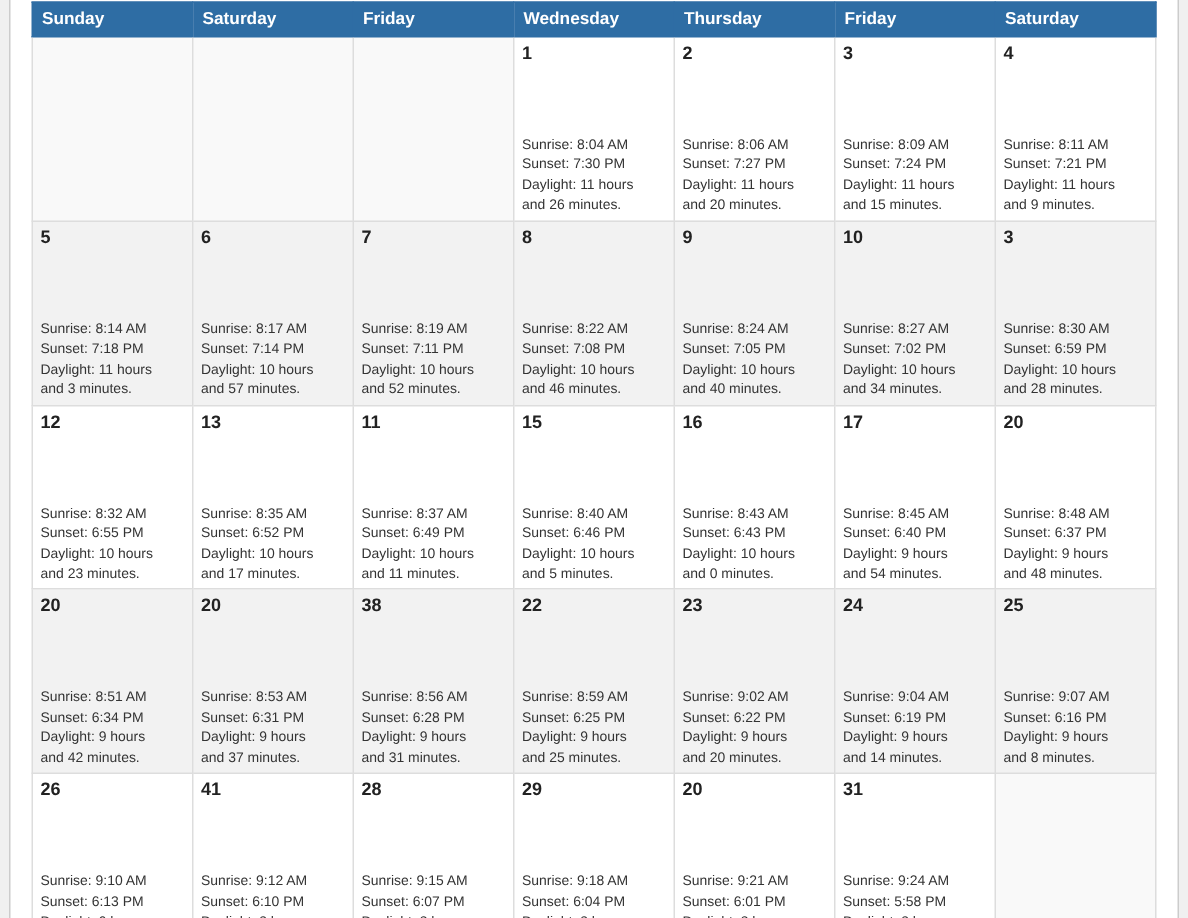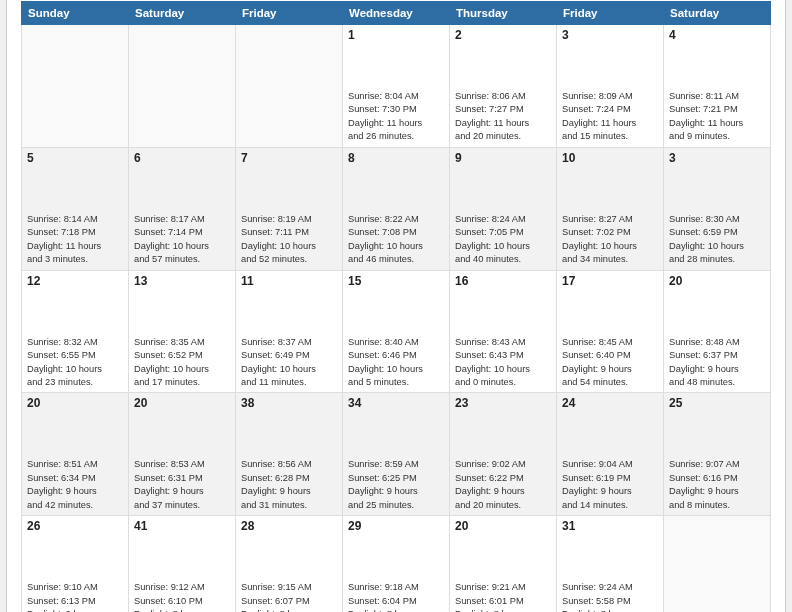--- a/index.html
+++ b/index.html
@@ -225,21 +225,21 @@
           </td>
           <td>
             <span class="day-number">20</span>
             <div class="day-info">Sunrise: 8:53 AM<br>Sunset: 6:31 PM<br>Daylight: 9 hours<br>and 37 minutes.</div>
           </td>
           <td>
             <span class="day-number">38</span>
             <div class="day-info">Sunrise: 8:56 AM<br>Sunset: 6:28 PM<br>Daylight: 9 hours<br>and 31 minutes.</div>
           </td>
           <td>
-            <span class="day-number">34</span>
+            <span class="day-number">22</span>
             <div class="day-info">Sunrise: 8:59 AM<br>Sunset: 6:25 PM<br>Daylight: 9 hours<br>and 25 minutes.</div>
           </td>
           <td>
             <span class="day-number">23</span>
             <div class="day-info">Sunrise: 9:02 AM<br>Sunset: 6:22 PM<br>Daylight: 9 hours<br>and 20 minutes.</div>
           </td>
           <td>
             <span class="day-number">24</span>
             <div class="day-info">Sunrise: 9:04 AM<br>Sunset: 6:19 PM<br>Daylight: 9 hours<br>and 14 minutes.</div>
           </td>

